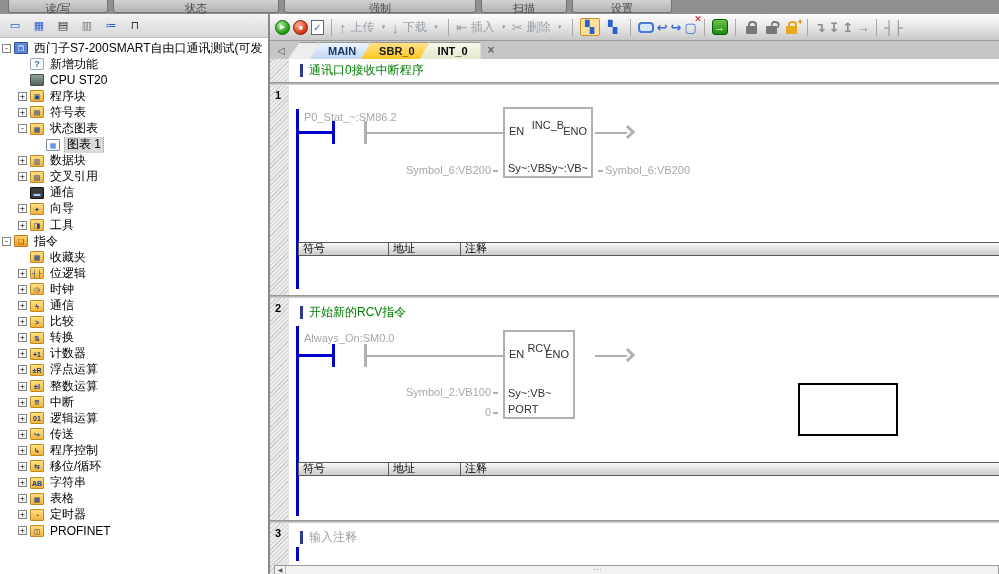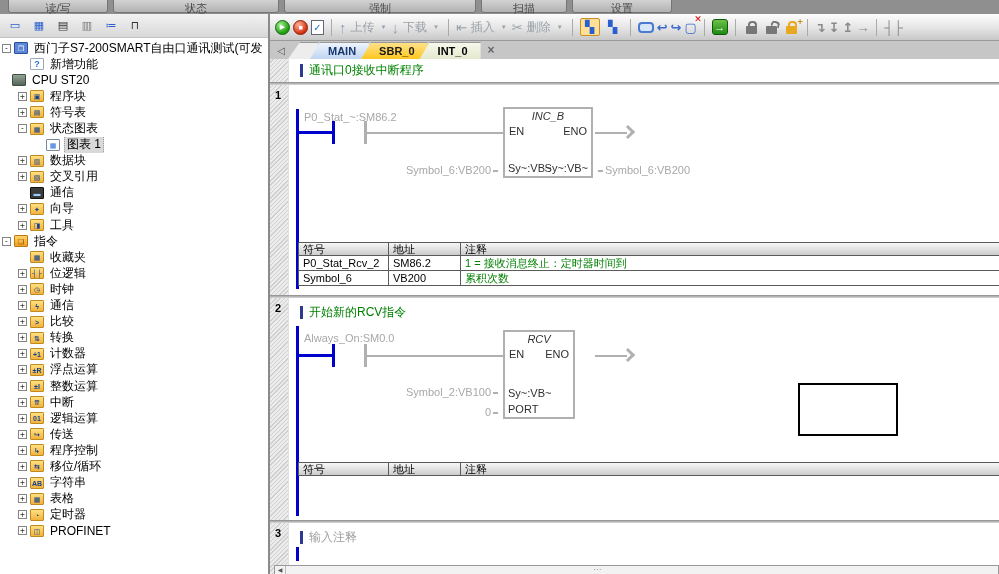--- a/index.html
+++ b/index.html
@@ -96,32 +96,32 @@
   .network{position:relative;}
   .net-num{position:absolute;left:-15px;top:4px;font-size:11px;font-weight:bold;color:#000;z-index:2;}
   .comment-row{position:absolute;left:10px;display:flex;align-items:center;gap:6px;}
   .abs{position:absolute;}
   .rail{position:absolute;width:3px;background:var(--rail);}
   .glabel{color:var(--glabel);font-size:11px;white-space:nowrap;}
   .opl{text-align:right;}
   .opl::after{content:"";display:inline-block;width:5px;height:2px;background:var(--lad);vertical-align:2px;margin-left:2px;}
   .opr::before{content:"";display:inline-block;width:5px;height:2px;background:var(--lad);vertical-align:2px;margin-right:2px;}
   .lbox{border:2px solid var(--lad);background:#fff;font-size:11px;color:#2f2f2f;}
-  .bx-title{text-align:center;margin-top:1px;font-size:11px;color:#333;font-style:italic;}
+  .bx-title{text-align:center;margin-top:10px;font-size:11px;color:#333;}
   .bx-en{position:absolute;left:4px;top:16px;}
   .bx-eno{position:absolute;right:4px;top:16px;}
   .bx-pinl{position:absolute;left:3px;bottom:2px;}
   .bx-pinr{position:absolute;right:3px;bottom:2px;}
   .bx-pin1{position:absolute;left:3px;top:55px;}
   .arrowh{width:10px;height:10px;border-top:3px solid var(--lad);border-right:3px solid var(--lad);transform:rotate(45deg);}
   .sym-table{position:absolute;left:8px;right:0;border-top:1px solid #5a5a5a;border-left:1px solid #5a5a5a;
     font-size:11px;background:#fff;z-index:1;}
   .st-row{display:grid;grid-template-columns:90px 72px 1fr;}
   .st-row>div{border-right:1px solid #5a5a5a;border-bottom:1px solid #5a5a5a;padding:0 4px;overflow:hidden;
-    white-space:nowrap;height:15px;line-height:15px;}
+    white-space:nowrap;height:15px;line-height:15px;font-family:Liberation Mono, monospace;}
   .st-row>div:last-child{border-right:none;}
   .st-head>div{background:linear-gradient(#f7f7f7,#cccccc);height:13px;line-height:13px;color:#000;}
   .st-body>div:nth-child(3){color:var(--green);}
   .hscroll{position:absolute;left:4px;right:0;bottom:0;height:9px;background:#f2f2f2;border:1px solid #9a9a9a;
     border-bottom:none;display:flex;align-items:center;z-index:3;}
   .hs-arrow{width:11px;font-size:6px;color:#555;text-align:center;border-right:1px solid #bbb;line-height:8px;}
   .hs-dots{position:absolute;left:44%;color:#8a8a8a;font-size:8px;letter-spacing:2px;line-height:6px;}
 </style>
 </head>
 <body>
@@ -158,21 +158,21 @@
           <span class="tree-ico ico-project">❐</span>
           <span class="tree-label">西门子S7-200SMART自由口通讯测试(可发</span>
         </div>
 
         <div class="tree-row" style="padding-left: 18px;">
           <span class="expand" style="visibility: hidden;"></span>
           <span class="tree-ico ico-question">?</span>
           <span class="tree-label">新增功能</span>
         </div>
 
-        <div class="tree-row" style="">
+        <div class="tree-row" style="padding-left: 18px;">
           <span class="expand" style="visibility: hidden;"></span>
           <span class="tree-ico ico-cpu"></span>
           <span class="tree-label">CPU ST20</span>
         </div>
 
         <div class="tree-row" style="padding-left: 18px;">
           <span class="expand">+</span>
           <span class="tree-ico ico-folder">▣</span>
           <span class="tree-label">程序块</span>
         </div>
@@ -430,35 +430,20 @@
         <span class="abs glabel opl" style="left:80px;top:79px;width:128px">Symbol_6:VB200</span>
         <div class="abs" style="left:305px;top:47px;width:32px;height:2px;background:var(--lad)"></div>
         <div class="abs arrowh" style="left:333px;top:42px"></div>
         <span class="abs glabel opr" style="left:308px;top:79px">Symbol_6:VB200</span>
         <div class="sym-table" style="top:157px">
           <div class="st-row st-head">
             <div>符号</div>
             <div>地址</div>
             <div>注释</div>
           </div>
-          <div>
-
-              <div class="st-row st-body">
-                <div>P0_Stat_Rcv_2</div>
-                <div>SM86.2</div>
-                <div>1 = 接收消息终止：定时器时间到</div>
-              </div>
-
-              <div class="st-row st-body">
-                <div>Symbol_6</div>
-                <div>VB200</div>
-                <div>累积次数</div>
-              </div>
-
-          </div>
         </div>
       </div>
       <div class="divider"></div>
 
       <div class="network" style="height:222px">
         <span class="net-num">2</span>
         <div class="comment-row" style="top:6px">
           <span class="cbar"></span>
           <span class="green">开始新的RCV指令</span>
         </div>

